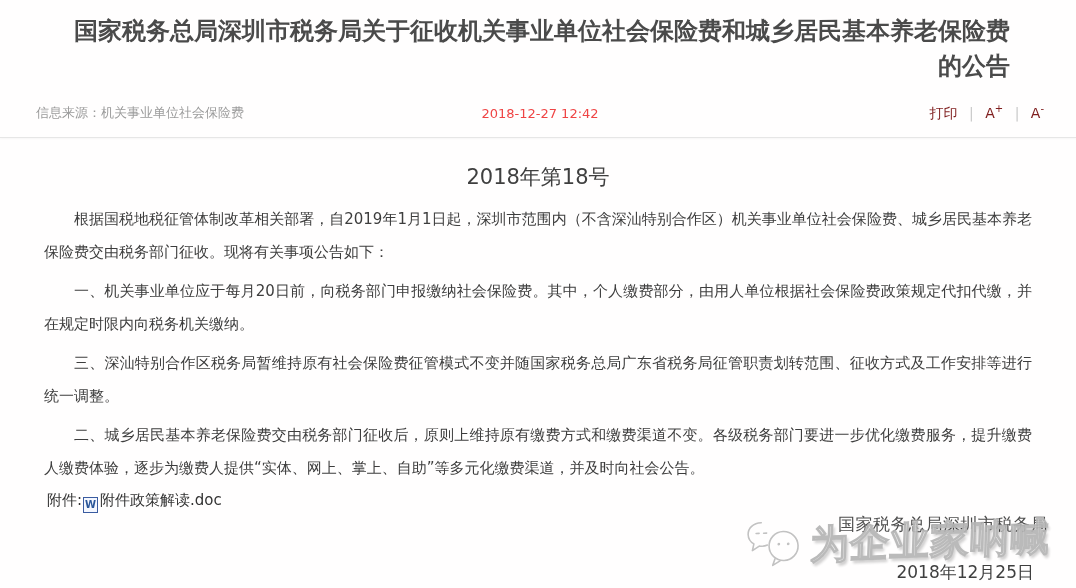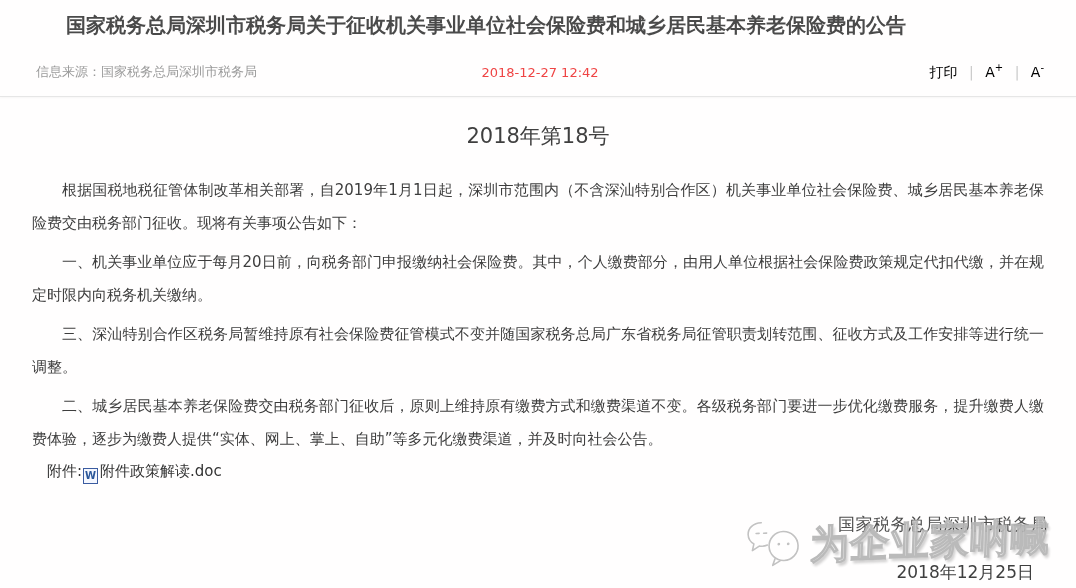--- a/index.html
+++ b/index.html
@@ -6,62 +6,62 @@
   html,body { background:#ffffff; }
   .page {
     position:relative;
     width:1076px; height:588px;
     background:#fffefe;
     font-family:"DejaVu Sans","Liberation Sans",sans-serif;
     overflow:hidden;
     margin:0 auto;
   }
   .title {
-    padding:8px 66px 0;
-    text-align:left;
-    font-size:20px;
+    padding:14px 66px 0;
+    text-align:right;
+    font-size:24px;
     font-weight:bold;
     color:#4a4a4a;
     line-height:35px;
   }
   .meta-bar {
     display:flex;
     align-items:center;
     padding:0 32px 0 36px;
     height:38px;
     margin-top:10px;
     color:#9a9a9a;
     font-size:13px;
   }
   .meta-source { flex:1; }
   .meta-date { color:#ef4444; }
   .meta-tools { flex:1; text-align:right; font-size:14px; }
   .meta-tools .tool {
-    color:#000000;
+    color:#7f1d1d;
     text-decoration:none;
     cursor:pointer;
     margin-top:36px;
   }
   .meta-tools .tool sup { font-size:10px; }
   .meta-tools .sep { margin:0 7px; color:#c9c9c9; }
   .divider {
     height:1px;
     background:#e6e6e6;
     margin-top:5px;
     box-shadow:0 1px 2px rgba(0,0,0,0.05);
   }
   .doc-number {
     text-align:center;
     font-size:21px;
     color:#3f3f3f;
     margin-top:25px;
   }
   .body-text {
-    padding:0 32px;
-    margin-top:24px;
+    padding:0 44px;
+    margin-top:12px;
   }
   .body-text p {
     font-size:15px;
     color:#3d3d3d;
     line-height:33px;
     text-indent:2em;
     margin-bottom:6px;
     text-align:justify;
   }
   .attachment {
@@ -128,21 +128,21 @@
   }
 </style>
 </head>
 <body>
 
 <div class="page">
 
   <h1 class="title">国家税务总局深圳市税务局关于征收机关事业单位社会保险费和城乡居民基本养老保险费的公告</h1>
 
   <div class="meta-bar">
-    <span class="meta-source">信息来源：国家税务总局深圳市税务局</span>
+    <span class="meta-source">信息来源：机关事业单位社会保险费</span>
     <span class="meta-date">2018-12-27 12:42</span>
     <span class="meta-tools">
       <a class="tool">打印</a>
       <span class="sep">|</span>
       <a class="tool"><span>A</span><sup>+</sup></a>
       <span class="sep">|</span>
       <a class="tool"><span>A</span><sup>-</sup></a>
     </span>
   </div>
 

